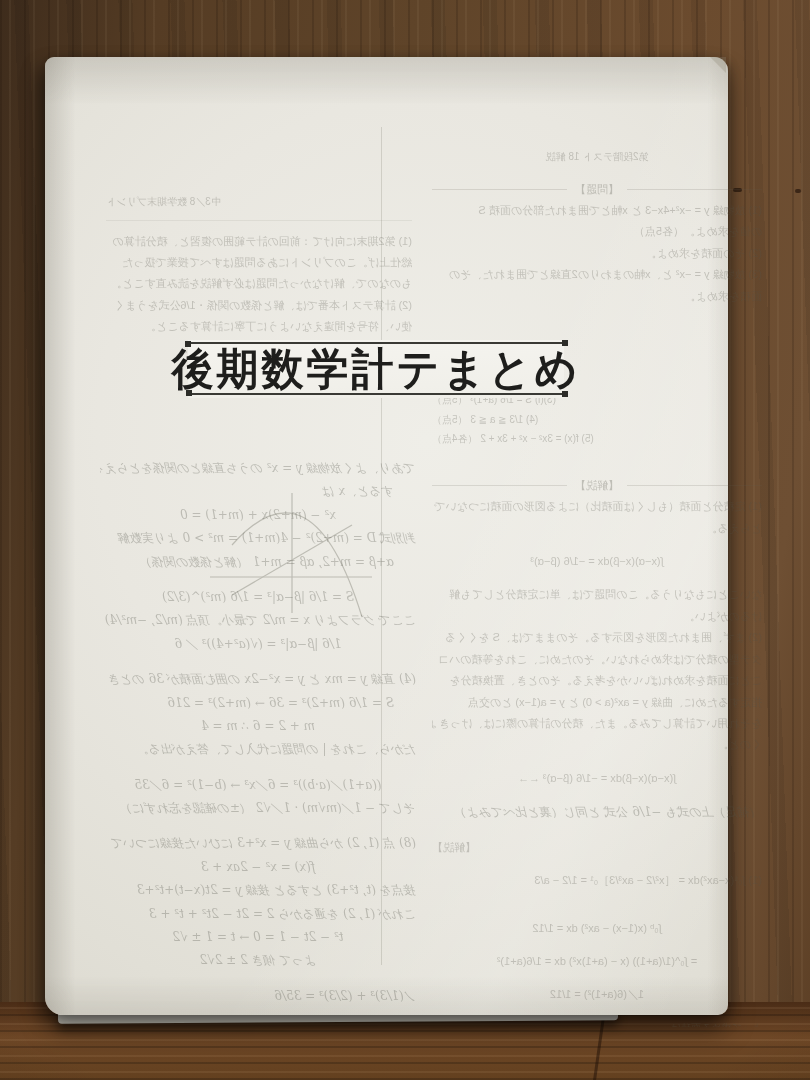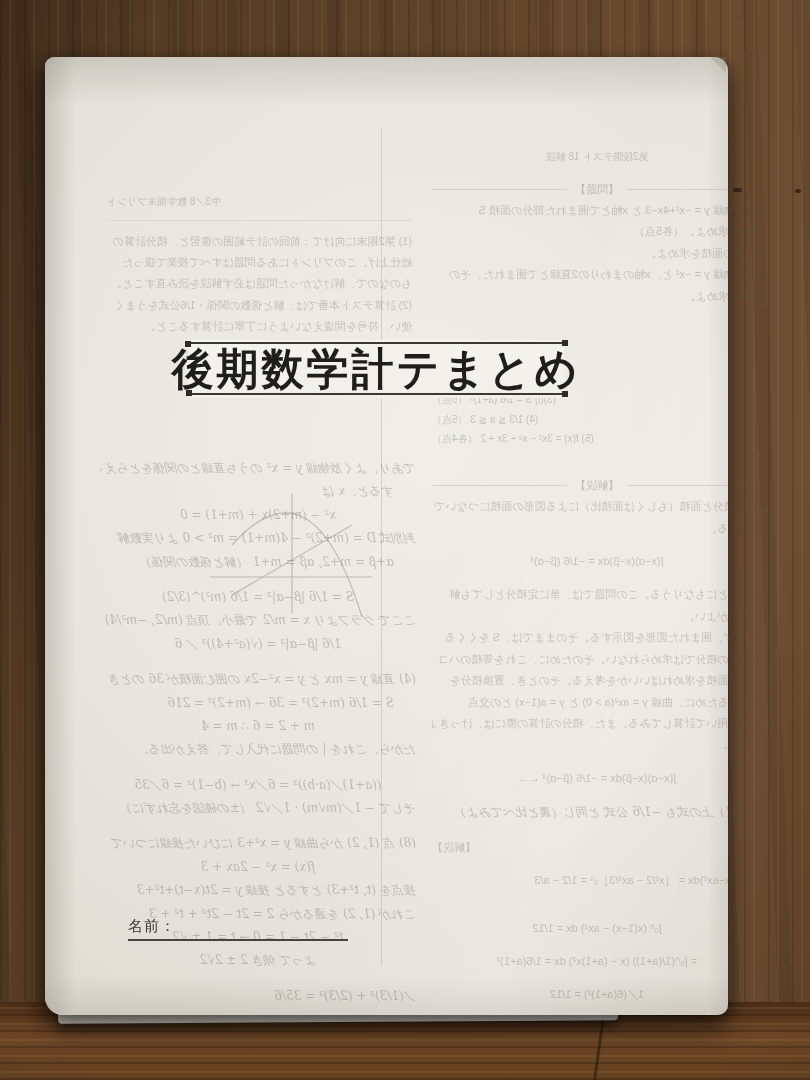--- a/index.html
+++ b/index.html
@@ -188,18 +188,15 @@
       <span class="corner-dot tl"></span>
       <span class="corner-dot tr"></span>
     </div>
     <span class="title-text">後期数学計テまとめ</span>
     <div class="title-rule bot">
       <span class="corner-dot bl"></span>
       <span class="corner-dot br"></span>
     </div>
   </div>
 
-  <div class="name-row">
-    <span class="name-label">名前：</span>
-  </div>
 </div>
 
 <div class="vignette"></div>
 
 </body></html>

